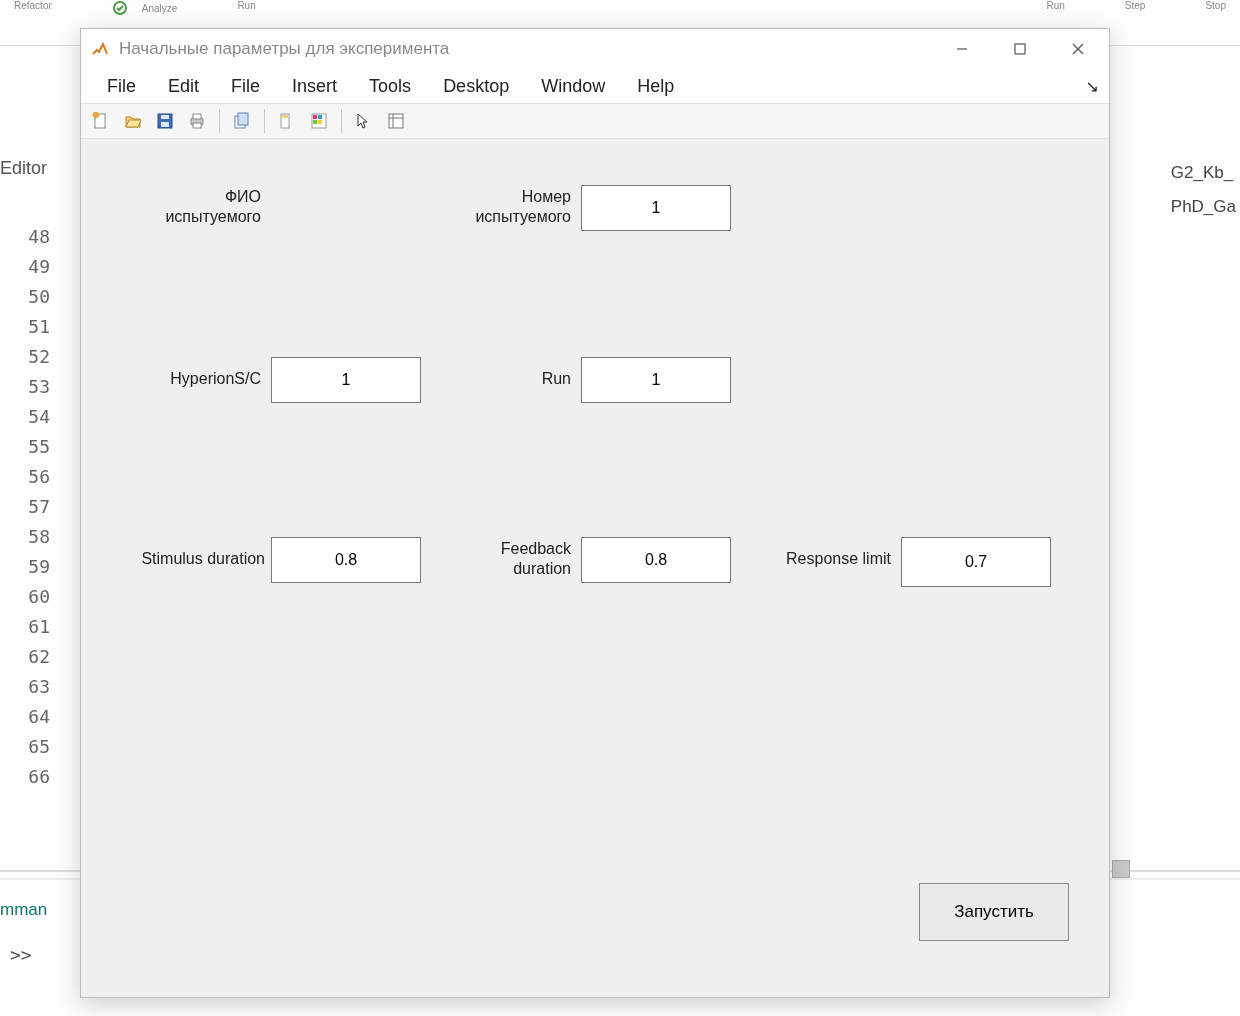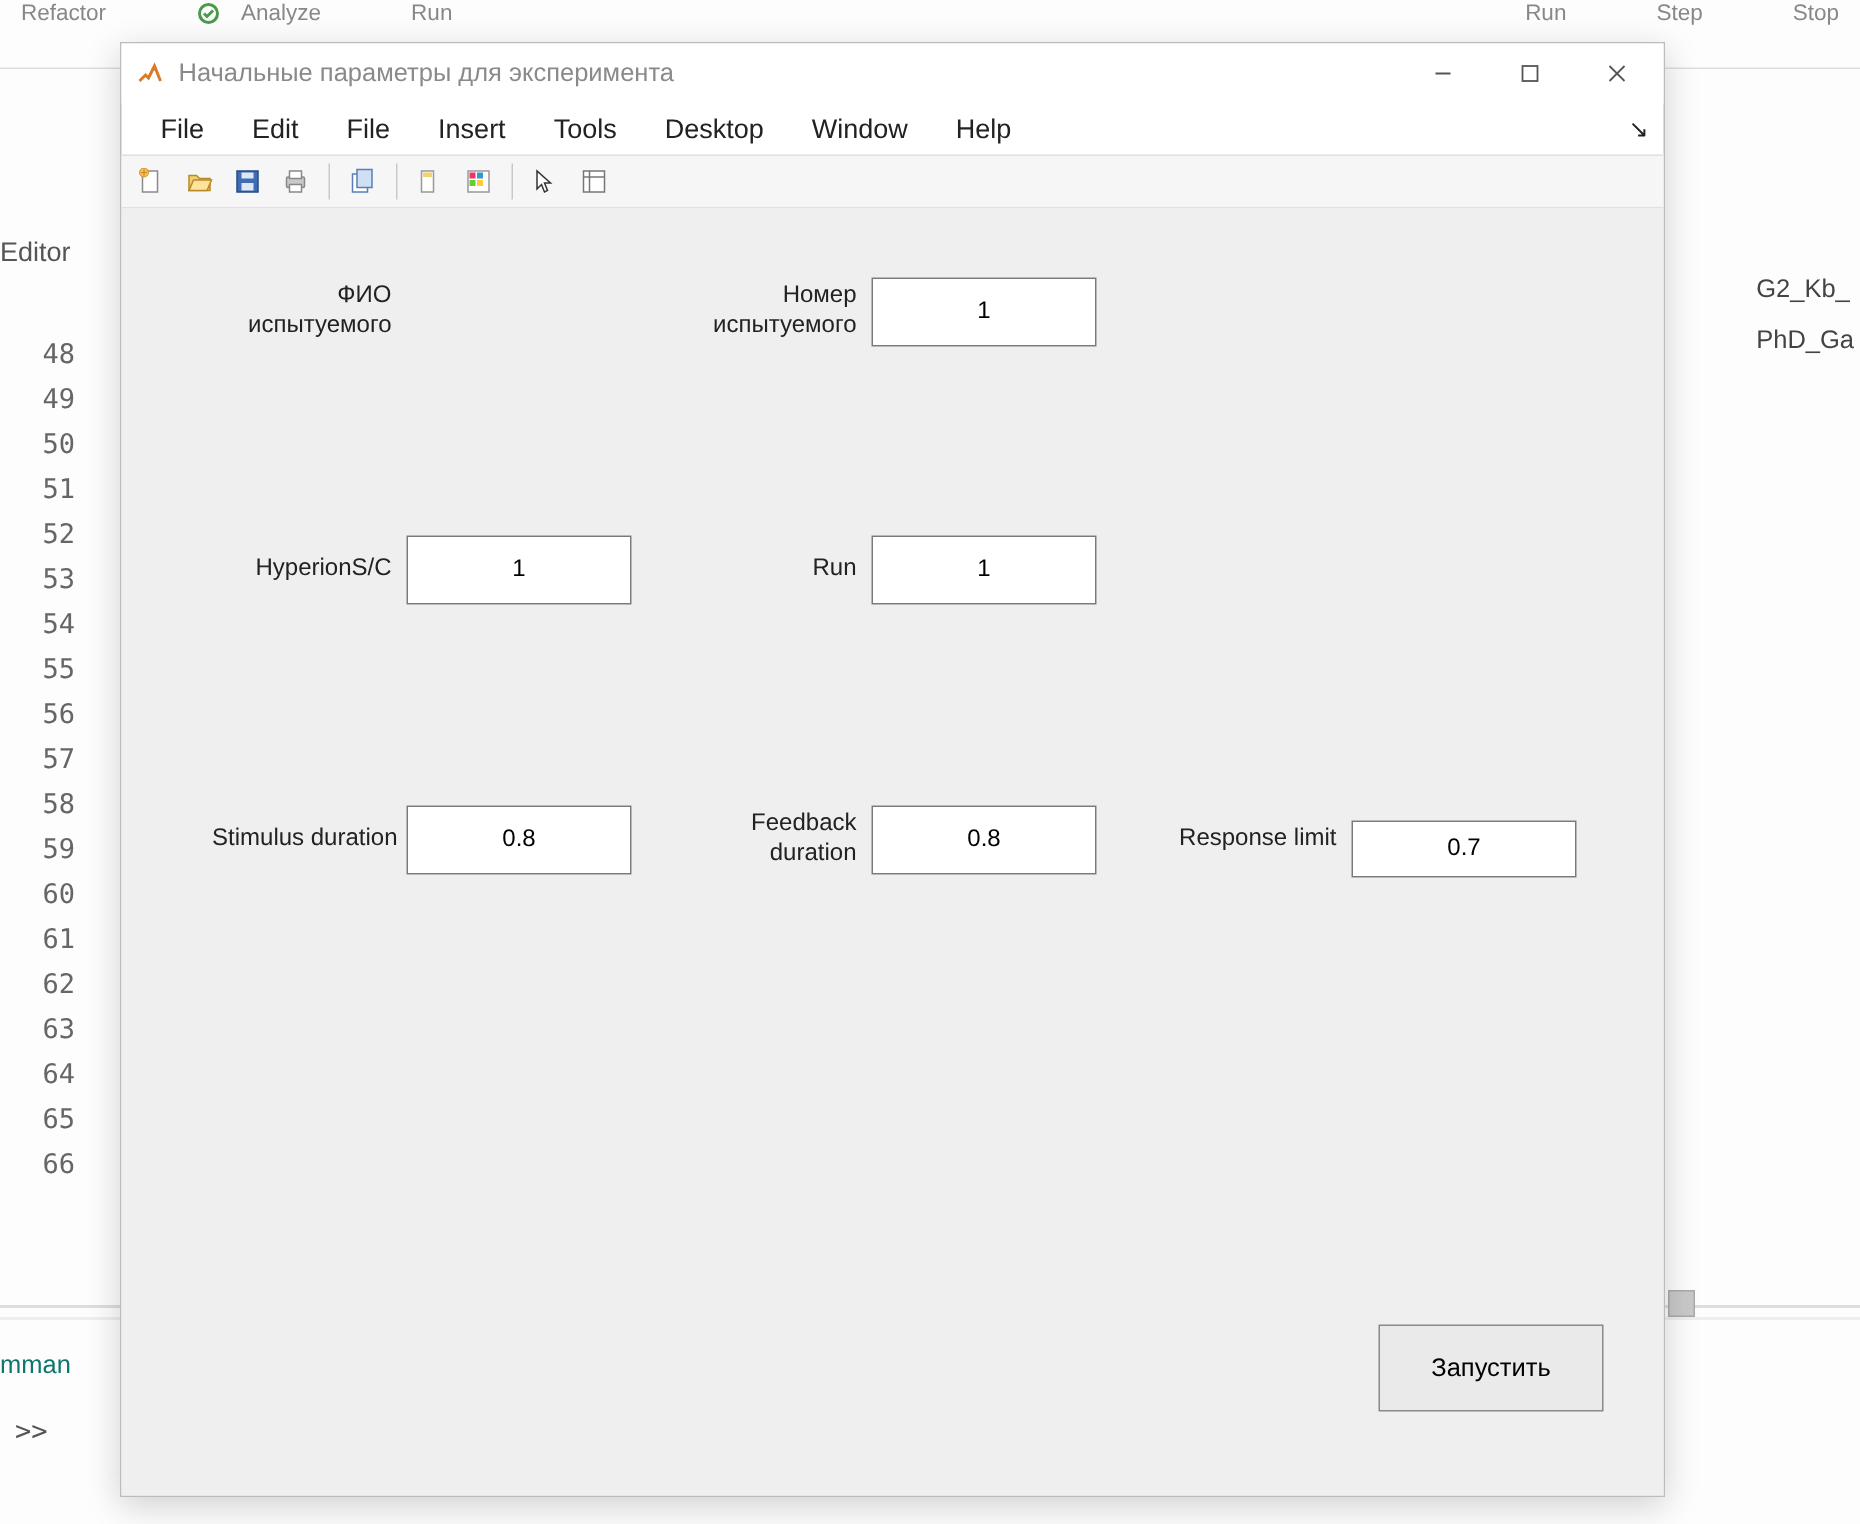--- a/index.html
+++ b/index.html
@@ -19,40 +19,39 @@
   .bg {
     position: absolute; inset: 0;
     filter: blur(0.3px);
     color: #777;
   }
   .bg-topbar {
     position: absolute; top: 0; left: 0; right: 0; height: 46px;
     border-bottom: 1px solid #ddd;
     display: flex; align-items: flex-start; gap: 60px;
     padding: 0 14px;
-    font-size: 15px; color: #888;
+    font-size: 10px; color: #888;
   }
   .bg-topbar .spacer { flex: 1; }
   .bg-editor-label {
     position: absolute; left: 0; top: 158px;
     font-size: 18px; color: #555;
     writing-mode: horizontal-tb;
   }
   .bg-gutter {
     position: absolute; left: 10px; top: 222px;
     font-size: 18px; color: #666; line-height: 30px;
     font-family: Consolas, monospace;
     text-align: right;
     width: 40px;
   }
   .bg-right {
     position: absolute; right: 4px; top: 156px;
     font-size: 17px; color: #444; line-height: 34px;
     text-align: left;
-    margin-top: 20px;
   }
   .bg-hrule { position:absolute; left:0; right:0; top:870px; height:2px; background:#ddd; }
   .bg-hrule2{ position:absolute; left:0; right:0; top:878px; height:2px; background:#eee; }
   .bg-cmd {
     position:absolute; left:0; top:900px; font-size:17px; color:#0f766e;
   }
   .bg-prompt {
     position:absolute; left:10px; top:944px; font-size:18px; color:#555;
     font-family: Consolas, monospace;
   }
@@ -329,17 +328,17 @@
     <input class="forminput" style="left: 500px; top: 218px; width: 150px; height: 46px;" value="1">
 
     <div class="formlabel" style="left:24px; top:410px; width:160px;">Stimulus duration</div>
     <input class="forminput" style="left: 190px; top: 398px; width: 150px; height: 46px;" value="0.8">
 
     <div class="formlabel" style="left:350px; top:400px; width:140px; white-space:pre-line;">Feedback
 duration</div>
     <input class="forminput" style="left: 500px; top: 398px; width: 150px; height: 46px;" value="0.8">
 
     <div class="formlabel" style="left:660px; top:410px; width:150px;">Response limit</div>
-    <input class="forminput" style="left: 820px; top: 398px; width: 150px; height: 38px; margin-top: 10px;" value="0.7">
+    <input class="forminput" style="left: 820px; top: 398px; width: 150px; height: 50px;" value="0.7">
 
     <button class="runbtn">Запустить</button>
   </div>
 </div>
 
 </body></html>

